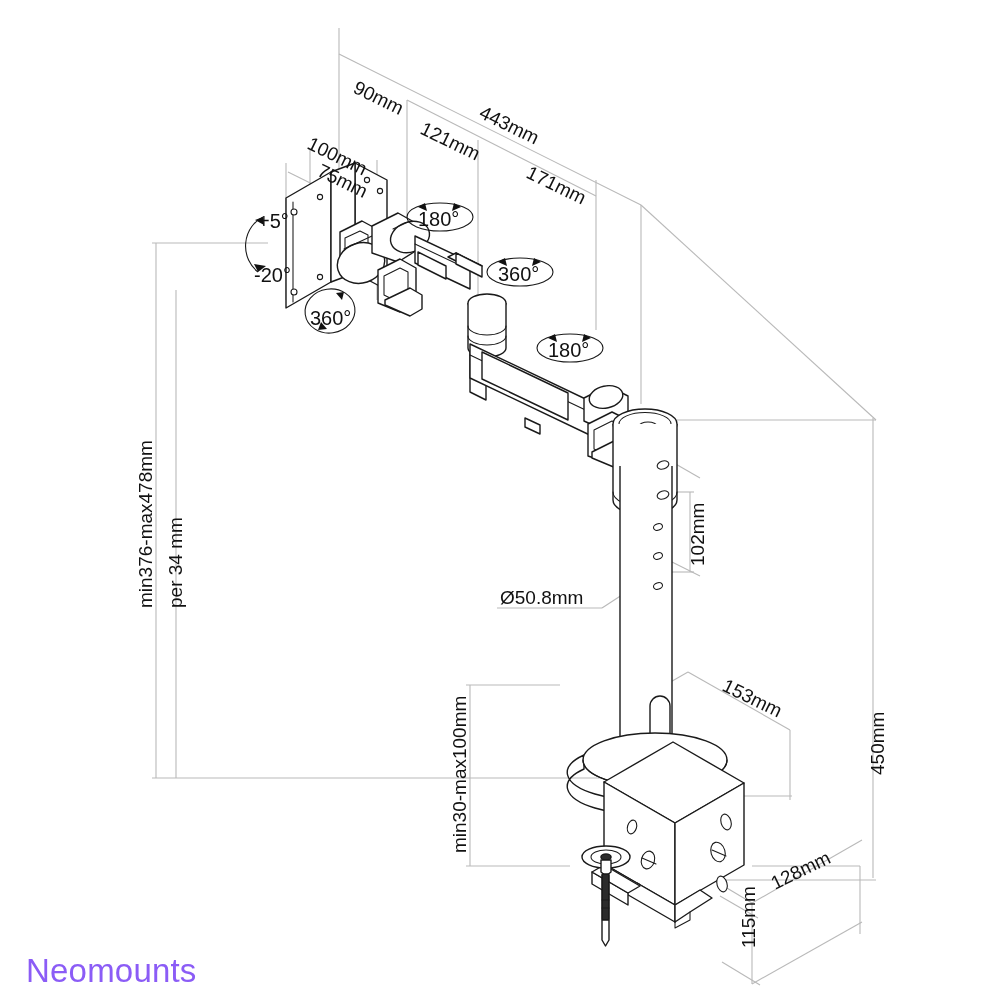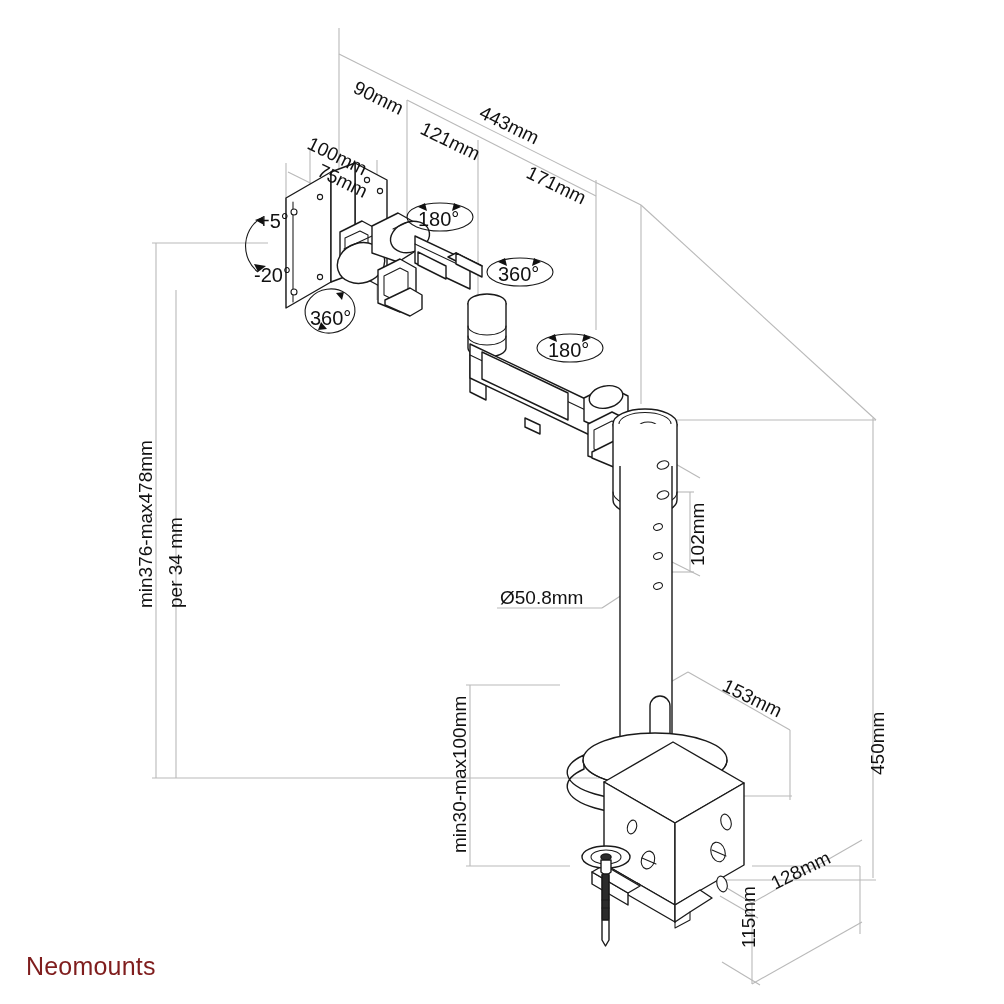--- a/index.html
+++ b/index.html
@@ -22,24 +22,24 @@
     position: absolute;
     left: 0;
     top: 0;
     width: 1004px;
     height: 1004px;
   }
   .brand-logo {
     position: absolute;
     left: 26px;
     top: 952px;
-    font-size: 25px;
+    font-size: 33px;
     font-weight: 400;
     letter-spacing: 0.2px;
-    color: #7f1d1d;
+    color: #8b5cf6;
     font-family: "Liberation Sans", sans-serif;
     user-select: none;
   }
 </style>
 </head>
 <body>
 
 <div id="sheet">
 
   <svg id="drawing-svg" viewBox="0 0 1004 1004">

